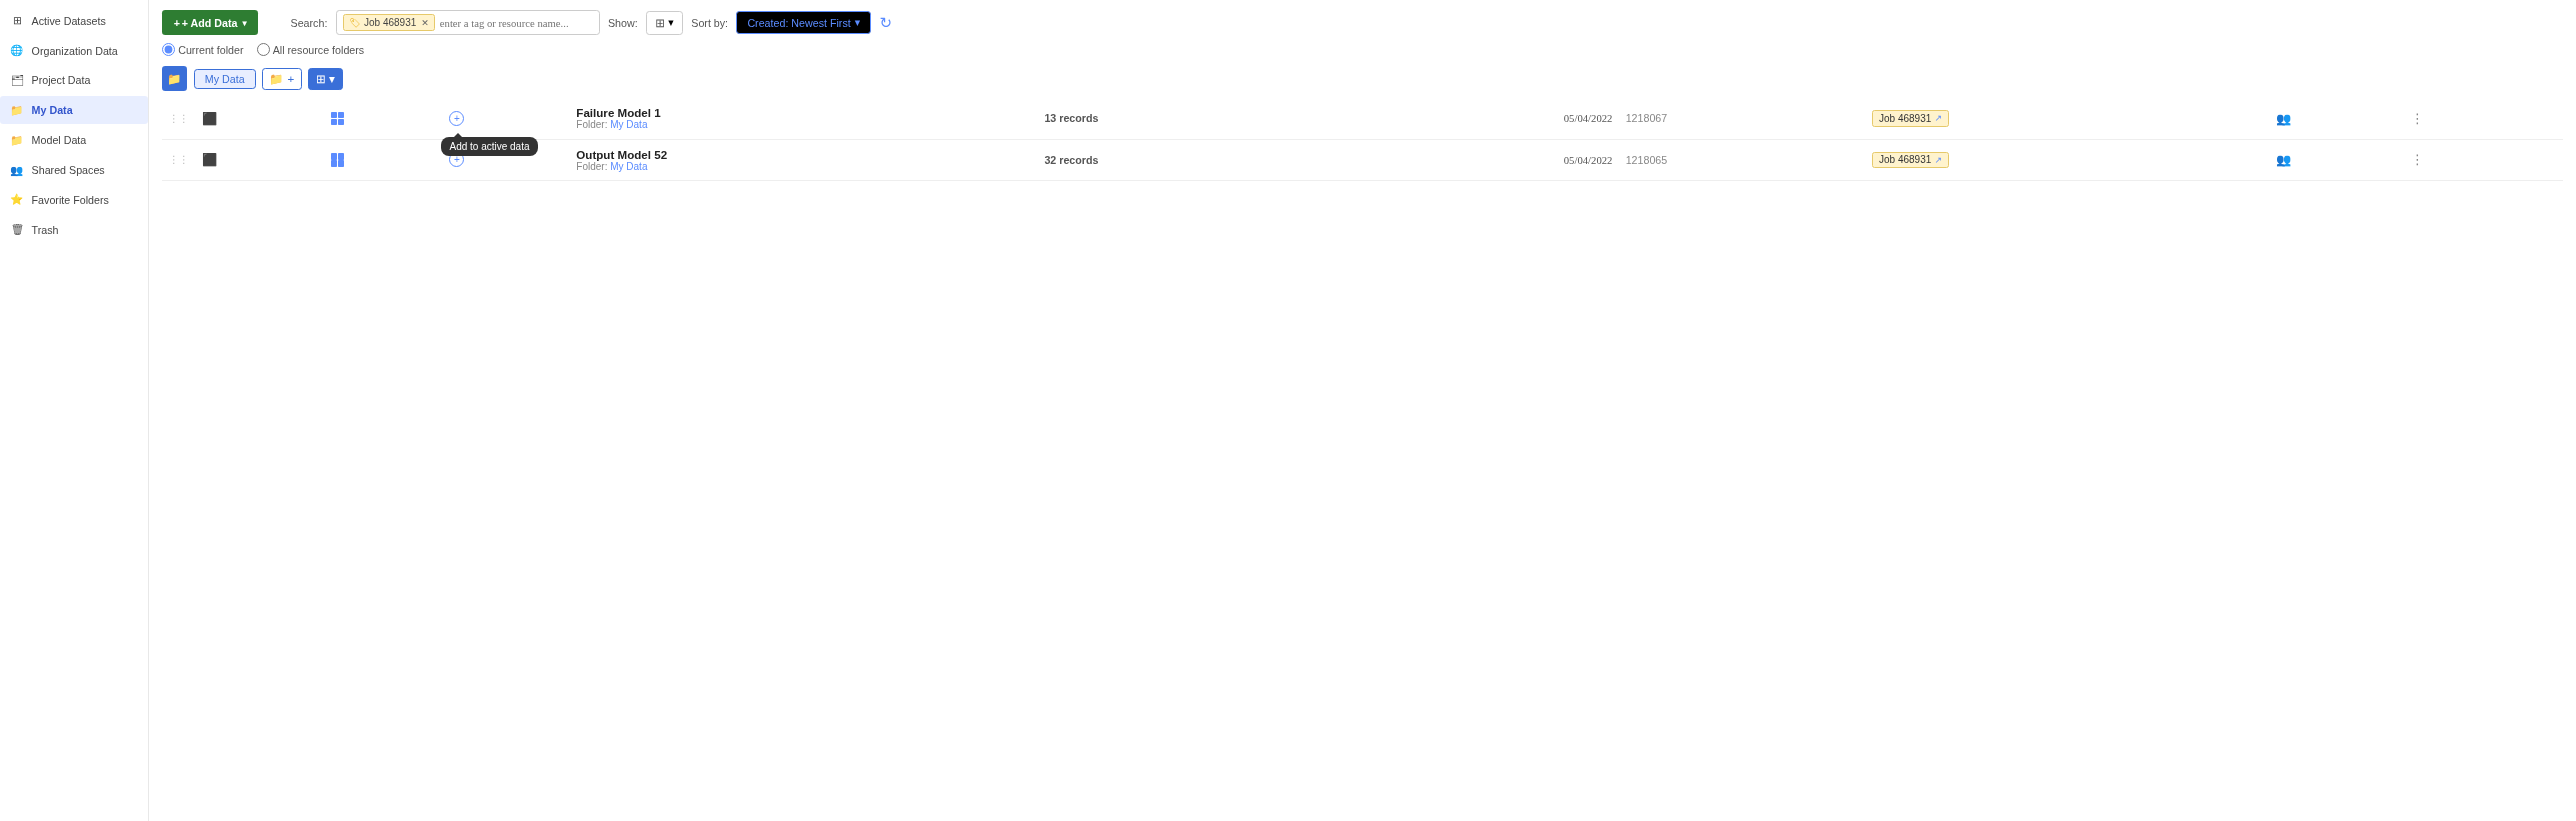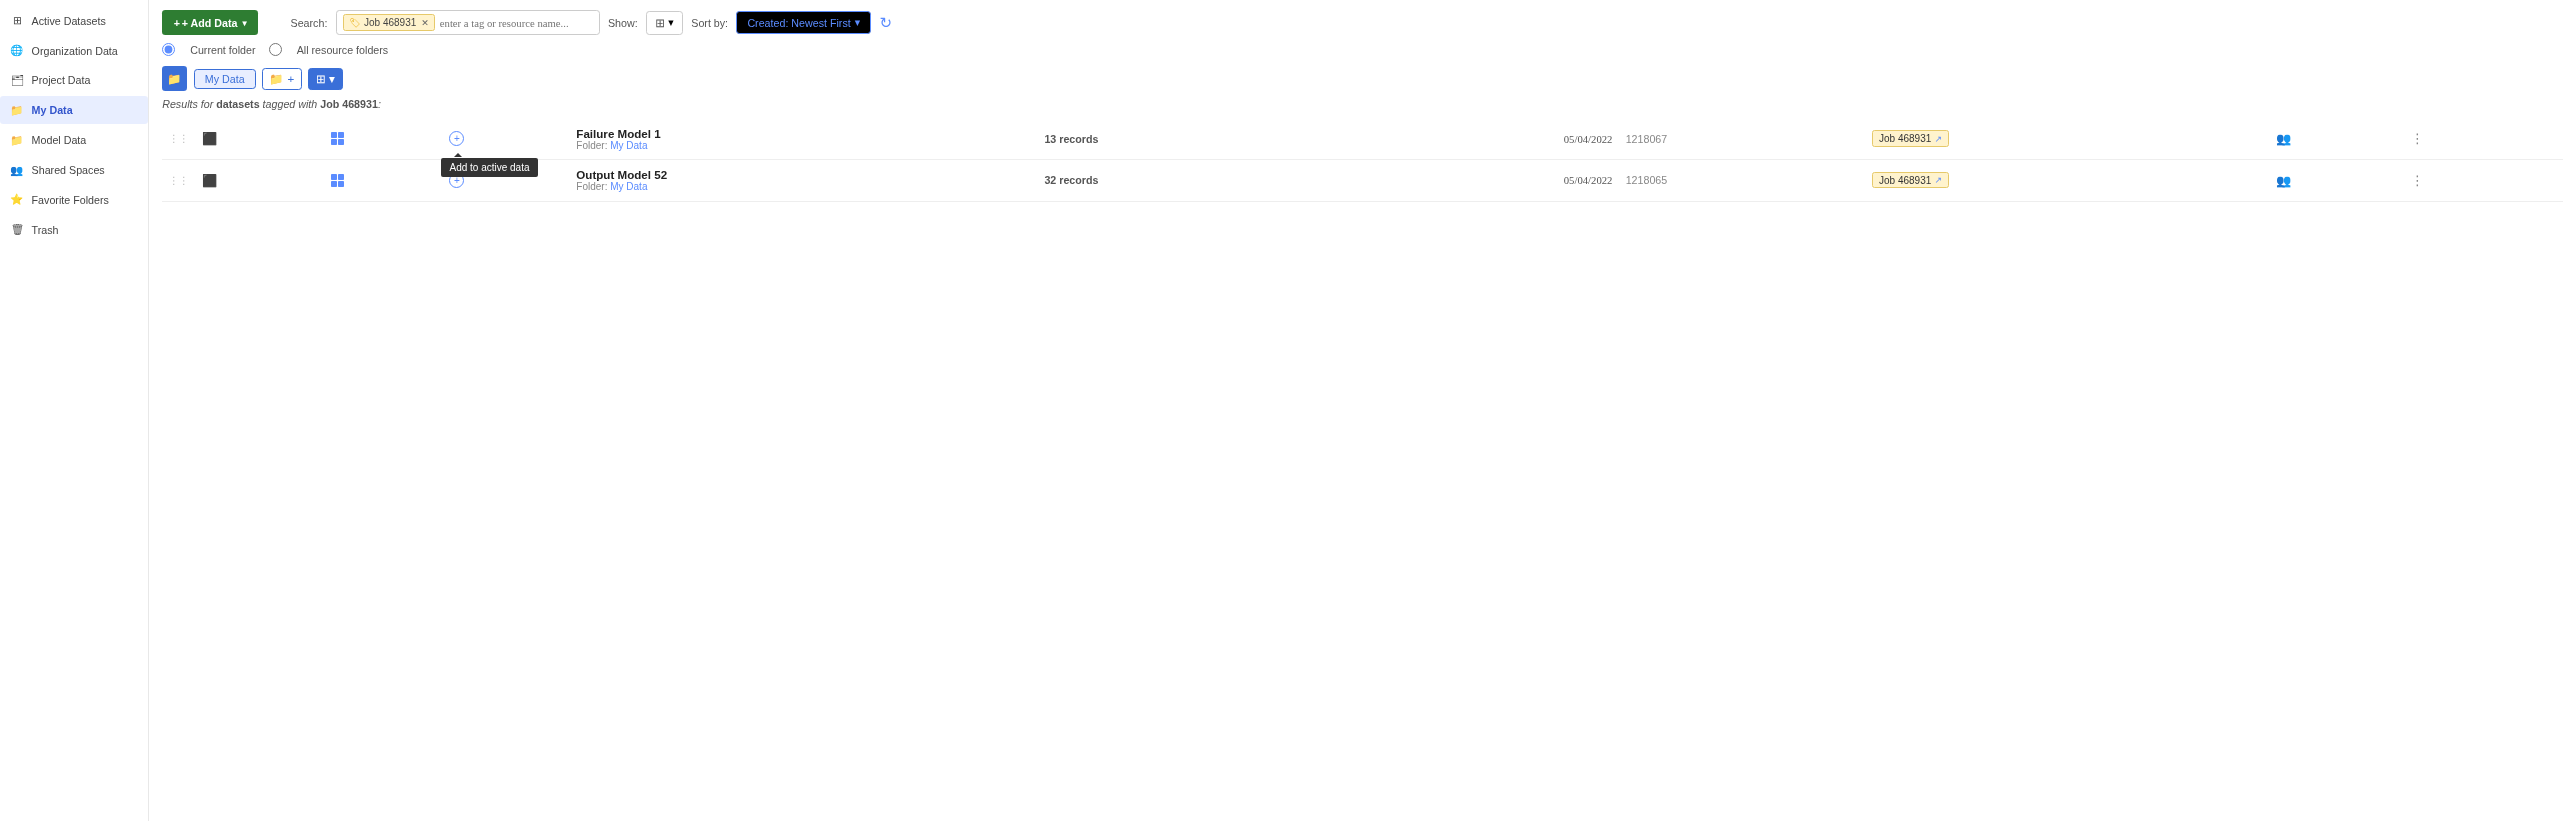--- a/index.html
+++ b/index.html
@@ -27,21 +27,21 @@
     .show-label { font-size: 10.7px; color: #555; }
     .show-btn { border: 0.8px solid #ccc; border-radius: 3.3px; padding: 4.1px 8.3px; background: #fff; cursor: pointer; display: flex; align-items: center; gap: 3.3px; font-size: 10.7px; }
     .show-btn .grid-icon { color: #555; font-size: 11.6px; }
     .sort-label { font-size: 10.7px; color: #555; }
     .sort-btn { border: 0.8px solid #5b8cff; border-radius: 3.3px; padding: 4.1px 10px; background: #000000; cursor: pointer; color: #5b8cff; font-size: 10.7px; display: flex; align-items: center; gap: 4.1px; }
 
     .refresh-btn { background: none; border: none; cursor: pointer; color: #5b8cff; font-size: 15px; }
 
     
     .folder-scope { display: flex; align-items: center; gap: 13.2px; margin-bottom: 10px; font-size: 10.7px; color: #555; }
-    .radio-group { display: flex; align-items: center; gap: 15px; cursor: pointer; }
+    .radio-group { display: flex; align-items: center; gap: 3px; cursor: pointer; }
     .radio-group input { accent-color: #5b8cff; }
 
     
     .folder-toolbar { display: flex; align-items: center; gap: 6.6px; margin-bottom: 6.6px; }
     .folder-icon-btn { display: flex; align-items: center; justify-content: center; background: #3a6fd8; border: none; border-radius: 3.3px; width: 25px; height: 25px; cursor: pointer; color: #fff; font-size: 11.6px; }
     .folder-tab { border: 1.2px solid #3a6fd8; border-radius: 3.3px; padding: 3.3px 10px; font-size: 10.7px; color: #3a6fd8; background: #fff; cursor: pointer; font-weight: 500; }
     .folder-tab.active { background: #e8eeff; }
     .add-folder-btn { display: flex; align-items: center; gap: 3.3px; border: 1.2px solid #3a6fd8; border-radius: 3.3px; padding: 3.3px 6.6px; background: #fff; color: #3a6fd8; cursor: pointer; font-size: 11.6px; }
     .view-btn { display: flex; align-items: center; gap: 3.3px; border: 1.2px solid #3a6fd8; border-radius: 3.3px; padding: 3.3px 6.6px; background: #3a6fd8; color: #fff; cursor: pointer; font-size: 11.6px; }
 
@@ -65,21 +65,21 @@
 
     .records-count { color: #555; font-size: 10.7px; text-align: left; padding-right: 16.5px; font-weight: bold; }
     .date-cell { color: #555; font-size: 10.7px; text-align: right; font-family: Liberation Serif, serif; }
     .id-cell { color: #888; font-size: 10.7px; }
     .tag-badge { background: #fff3cd; border: 0.8px solid #e6c96a; border-radius: 2.5px; padding: 1.7px 5.8px; font-size: 10px; color: #333; display: inline-flex; align-items: center; gap: 3.3px; }
     .tag-ext-icon { color: #5b8cff; font-size: 9px; }
     .users-icon { color: #5b8cff; font-size: 12.4px; }
 
     
     .tooltip-wrapper { position: relative; display: inline-flex; align-items: center; }
-    .tooltip { position: absolute; top: 26.4px; left: -8.3px; background: #333; color: #fff; padding: 4.1px 8.3px; border-radius: 2px; font-size: 10px; white-space: nowrap; z-index: 100; pointer-events: none; }
+    .tooltip { position: absolute; top: 26.4px; left: -8.3px; background: #333; color: #fff; padding: 4.1px 8.3px; border-radius: 8px; font-size: 10px; white-space: nowrap; z-index: 100; pointer-events: none; }
     .tooltip::before { content: ''; position: absolute; top: -4.1px; left: 13.2px; border-left: 4.1px solid transparent; border-right: 4.1px solid transparent; border-bottom: 4.1px solid #333; }
 
     
     .more-btn { color: #888; font-size: 13.2px; cursor: pointer; padding: 0 5px; }
   </style>
 </head>
 <body>
 
 <div class="sidebar">
   <div class="sidebar-item">
@@ -171,23 +171,20 @@
     <button class="add-folder-btn">
       <span>📁</span>
       <span>+</span>
     </button>
     <button class="view-btn">
       <span>⊞</span>
       <span>▾</span>
     </button>
   </div>
 
-  <div class="results-text">
-    <span>Results for </span><strong>datasets</strong><span> tagged with </span><strong>Job 468931</strong><span>:</span>
-  </div>
 
   <table class="data-table">
     <tbody>
 
       <tr>
         <td class="drag-handle">⋮⋮</td>
         <td>
           <span class="row-icon">⬛</span>
         </td>
         <td>

